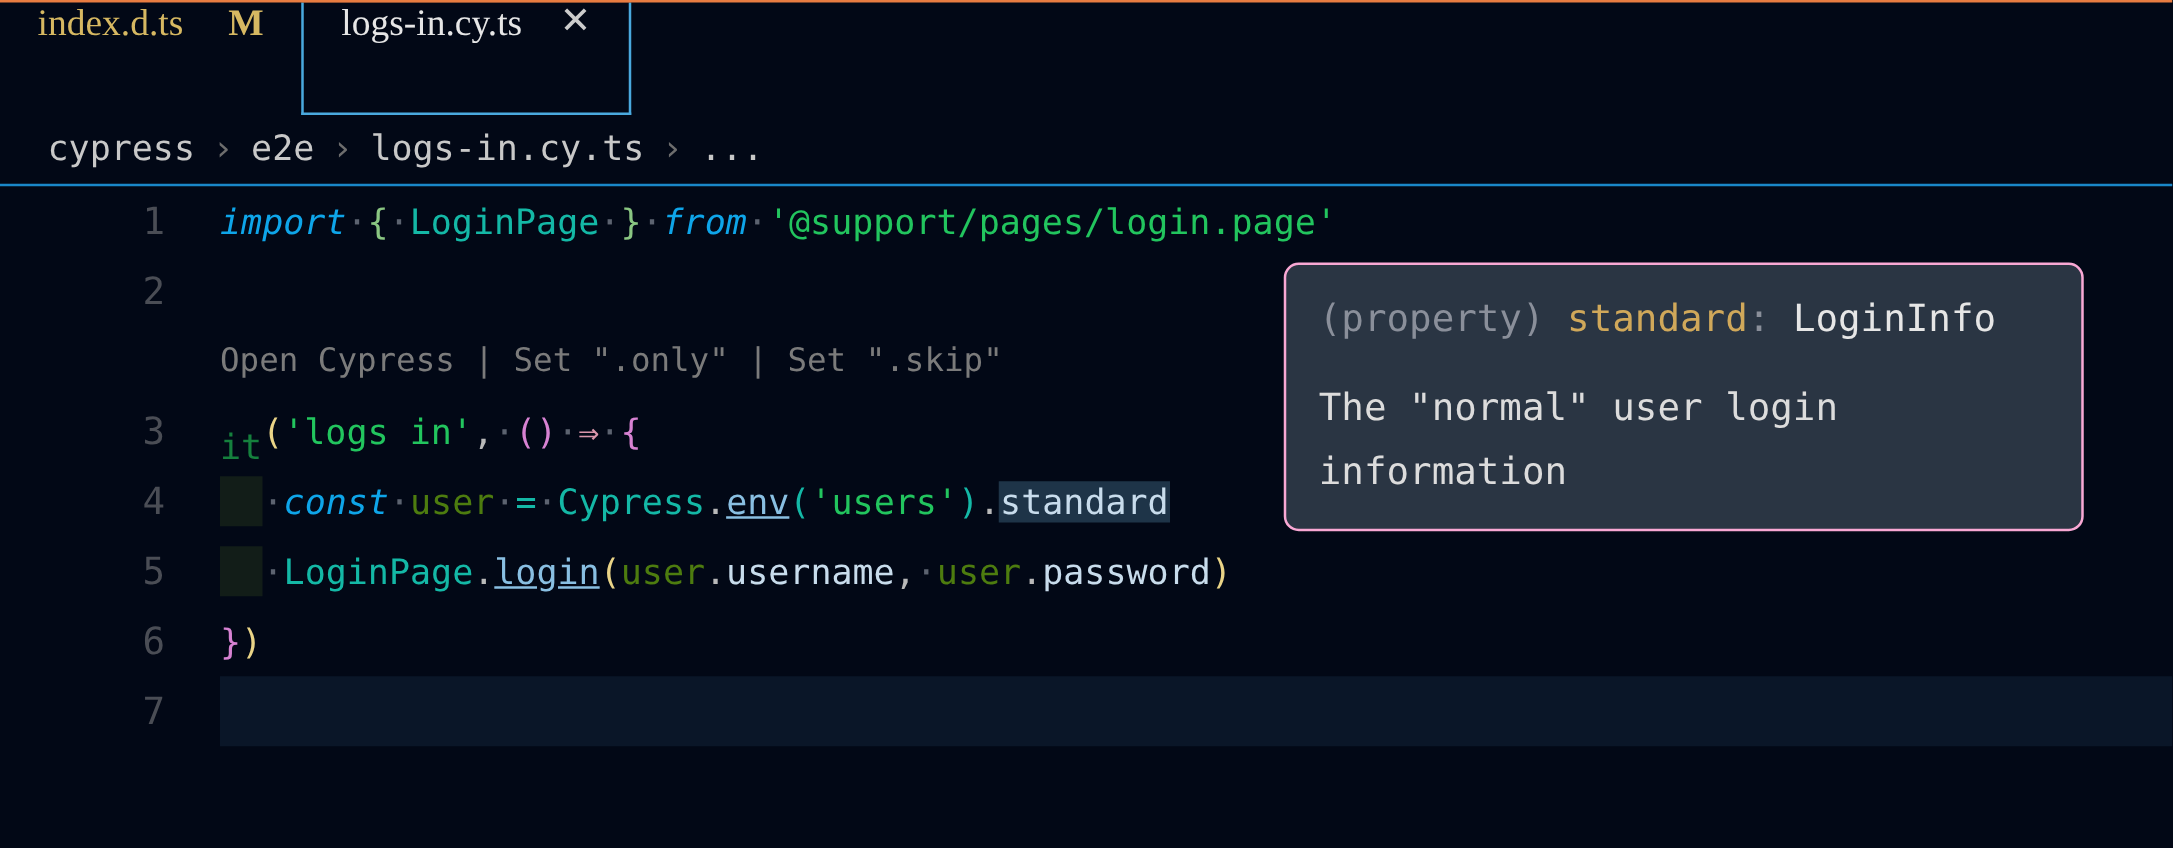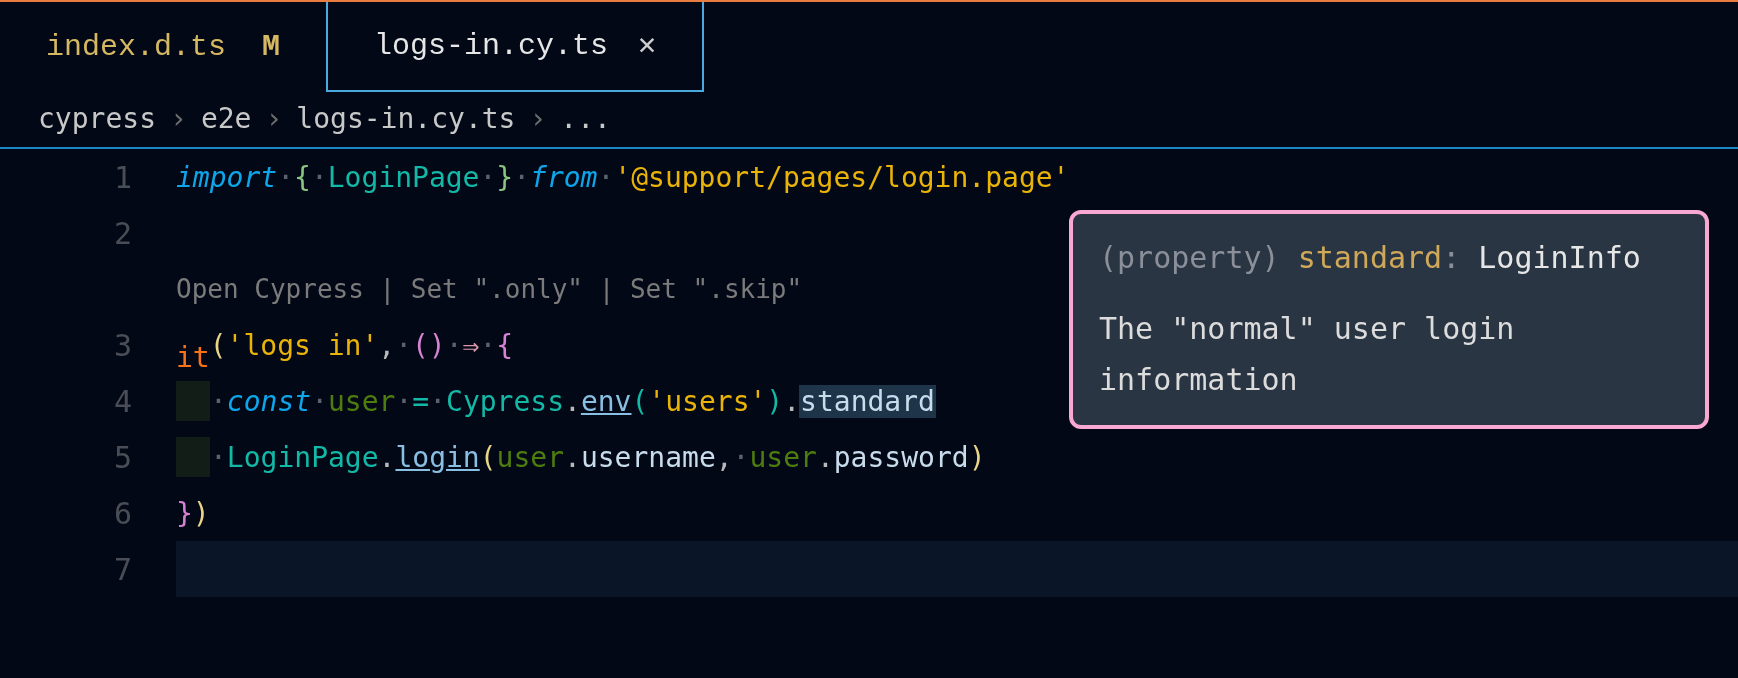--- a/index.html
+++ b/index.html
@@ -23,25 +23,24 @@
 
   .tab-bar {
     display: flex;
     height: 92px;
     border-top: 2px solid #e87c41;
     background: #020816;
   }
   .tab {
     height: 100%;
     display: flex;
-    align-items: center;
-    padding: 0 46px;
+    padding: 0 30px;
     gap: 30px;
     font-size: 30px;
-    font-family: Liberation Mono, monospace;
+    font-family: Liberation Serif, serif;
     position: relative;
     cursor: pointer;
   }
   .tab-inactive {
     color: #d6b862;
     background: transparent;
   }
   .tab-inactive .tab-badge {
     color: #d6b862;
     font-weight: 600;
@@ -134,40 +133,40 @@
     background: #121d18;
     margin-right: 0;
     vertical-align: middle;
   }
 
   .tk-keyword  { color: #0ea5e9; font-style: italic; }
   .tk-brace    { color: #8ac682; }
   .tk-brace-y  { color: #ead487; }
   .tk-brace-p  { color: #d782d2; }
   .tk-default  { color: #14b8a6; }
-  .tk-string   { color: #eab308; }
+  .tk-string   { color: #22c55e; }
   .tk-var      { color: #4d7c0f; }
-  .tk-fn       { color: #f97316; margin-top: 24px; }
+  .tk-fn       { color: #15803d; margin-top: 24px; }
   .tk-method   { color: #89bfe2; text-decoration: underline; }
   .tk-prop     { color: #c8dcec; }
   .tk-dot      { color: #b9b9b9; }
   .tk-arrow    { color: #d996ab; font-style: italic; }
   .tk-mid      { color: #5c6370; }
   .sel-bg {
     background: #1e3448;
     padding: 0 1px;
     margin: 0 -1px;
   }
 
   .hover-box {
     position: absolute;
     top: 61px;
-    left: 893px;
+    left: 851px;
     background: #2a3543;
-    border: 4px solid #f9a8d4;
+    border: 2px solid #f9a8d4;
     border-radius: 12px;
     padding: 18px 26px 20px 26px;
     font-size: 30px;
     line-height: 1.7;
     max-width: 640px;
   }
   .hover-sig .kw   { color: #8a8f9a; }
   .hover-sig .name { color: #d0a85a; }
   .hover-sig .type { color: #e6e6e6; }
   .hover-desc { color: #dcdcdc; margin-top: 20px; }

